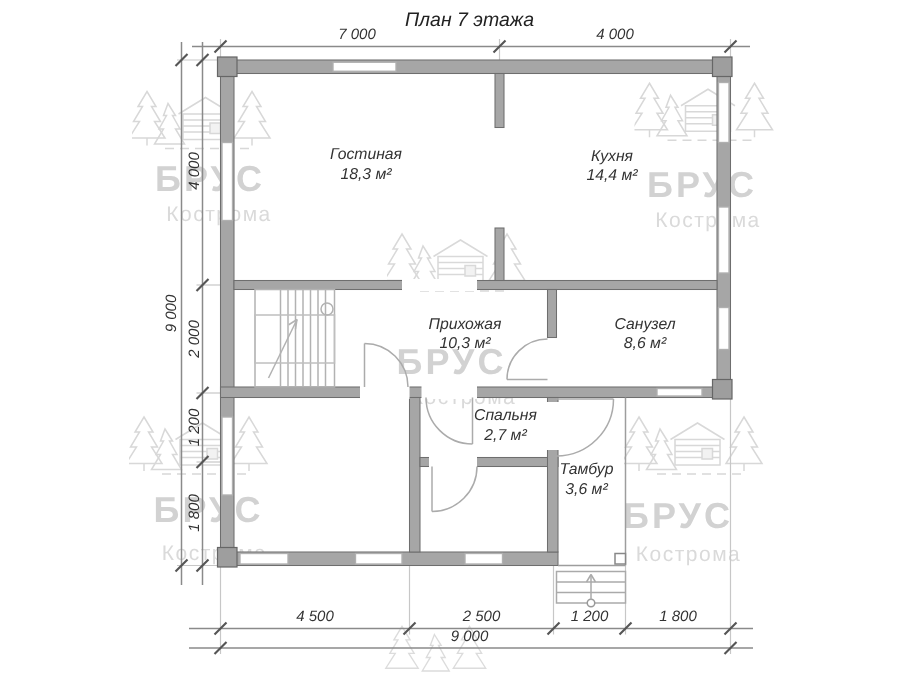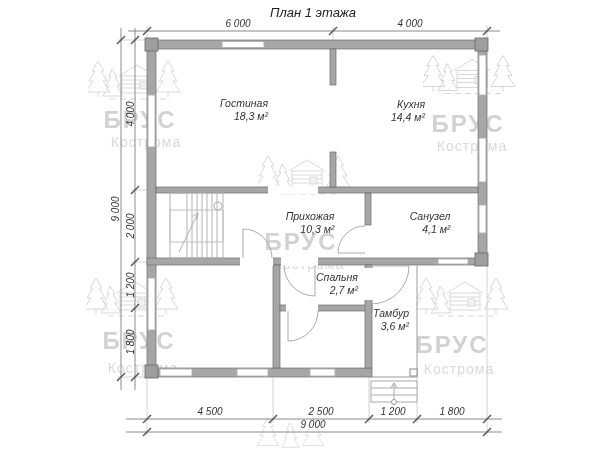--- a/index.html
+++ b/index.html
@@ -10,21 +10,21 @@
   .wm-svg{position:absolute;}
   .wm-brand{position:absolute;transform:translateX(-50%);font-weight:bold;
             font-size:24px;letter-spacing:2px;color:#d2d2d2;white-space:nowrap;}
   .wm-city{position:absolute;transform:translateX(-50%);font-size:14px;
            letter-spacing:1px;color:#dadada;white-space:nowrap;}
   
   .txt{position:absolute;white-space:nowrap;color:#333;font-style:italic;}
   .title{font-size:13px;color:#222;transform:translateX(-50%);}
   .hdim{font-size:10px;transform:translateX(-50%);}
   .vdim{font-size:10px;transform:translate(-50%,-50%) rotate(-90deg);}
-  .room{font-size:10.5px;line-height:13px;text-align:right;transform:translateX(-50%);}
+  .room{font-size:10.5px;line-height:13px;text-align:center;transform:translateX(-50%);}
   svg{display:block;}
 </style>
 </head>
 <body>
 
 <div class="stage">
 
   <div class="layer">
 
     <svg class="wm-svg" style="left:88px;top:55px" width="100" height="48" viewBox="0 0 100 48">
@@ -244,23 +244,23 @@
       <path d="M284,265 A31,31 0 0 0 315,296"></path>
       <line x1="288" y1="311" x2="288" y2="341"></line>
       <path d="M288,341 A30,30 0 0 0 318,311"></path>
       <line x1="371" y1="266" x2="409" y2="266"></line>
       <path d="M409,266 A38,38 0 0 1 371,304"></path>
     </g>
   </svg>
 
   <div class="layer">
 
-    <div class="txt title" style="left:313px;top:5px">План 1 этажа</div>
-
-    <div class="txt hdim" style="left:238px;top:18px">6 000</div>
+    <div class="txt title" style="left:313px;top:5px">План 7 этажа</div>
+
+    <div class="txt hdim" style="left:238px;top:18px">7 000</div>
     <div class="txt hdim" style="left:410px;top:18px">4 000</div>
 
     <div class="txt vdim" style="left:115px;top:209px">9 000</div>
     <div class="txt vdim" style="left:130px;top:114px">4 000</div>
     <div class="txt vdim" style="left:130px;top:226px">2 000</div>
     <div class="txt vdim" style="left:130px;top:285px">1 200</div>
     <div class="txt vdim" style="left:130px;top:342px">1 800</div>
 
     <div class="txt hdim" style="left:210px;top:406px">4 500</div>
     <div class="txt hdim" style="left:321px;top:406px">2 500</div>
@@ -275,21 +275,21 @@
     <div class="txt room" style="left:408px;top:98px">
       <div>Кухня</div>
       <div>14,4 м²</div>
     </div>
     <div class="txt room" style="left:310px;top:210px">
       <div>Прихожая</div>
       <div>10,3 м²</div>
     </div>
     <div class="txt room" style="left:430px;top:210px">
       <div>Санузел</div>
-      <div>4,1 м²</div>
+      <div>8,6 м²</div>
     </div>
     <div class="txt room" style="left:337px;top:271px">
       <div>Спальня</div>
       <div>2,7 м²</div>
     </div>
     <div class="txt room" style="left:391px;top:307px">
       <div>Тамбур</div>
       <div>3,6 м²</div>
     </div>
   </div>

